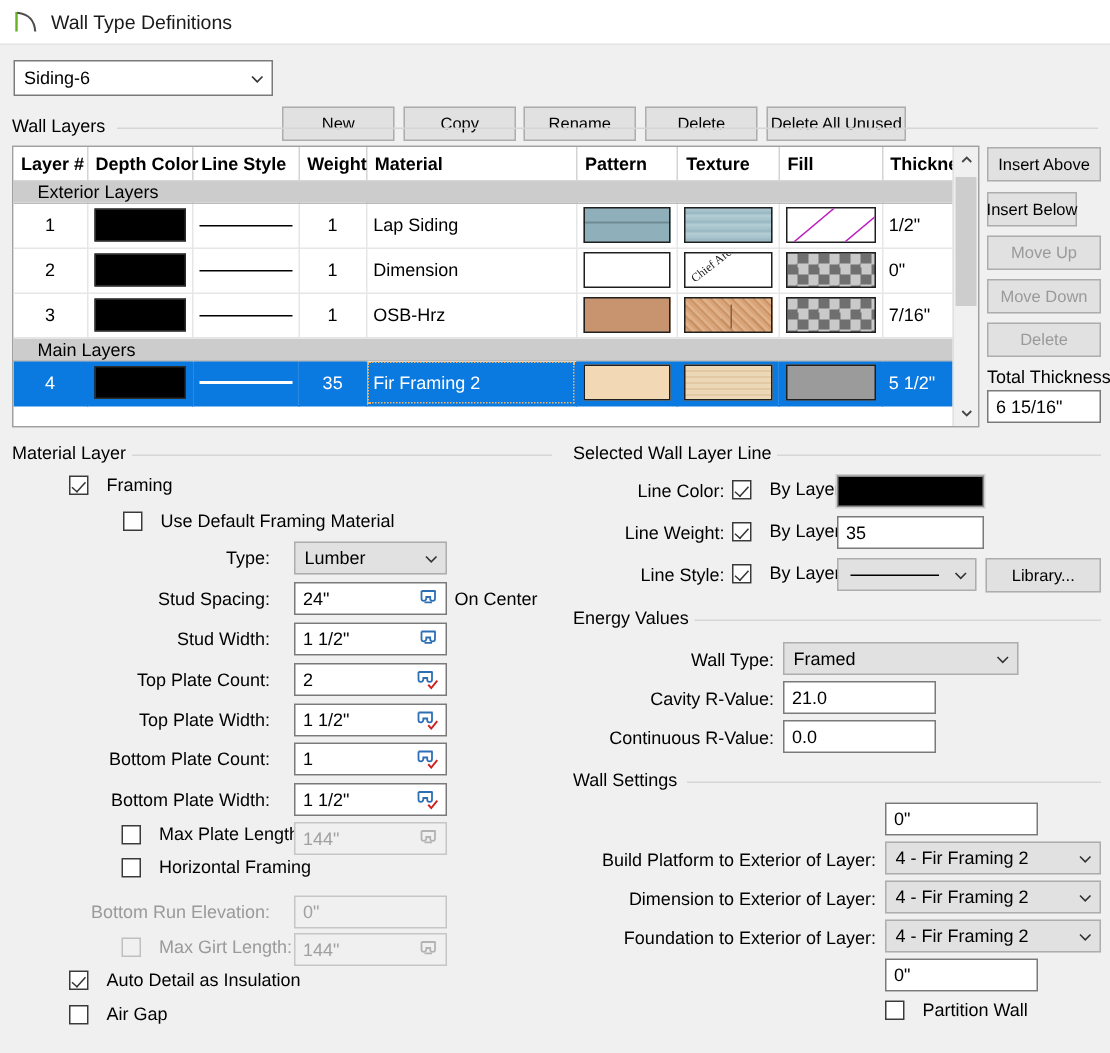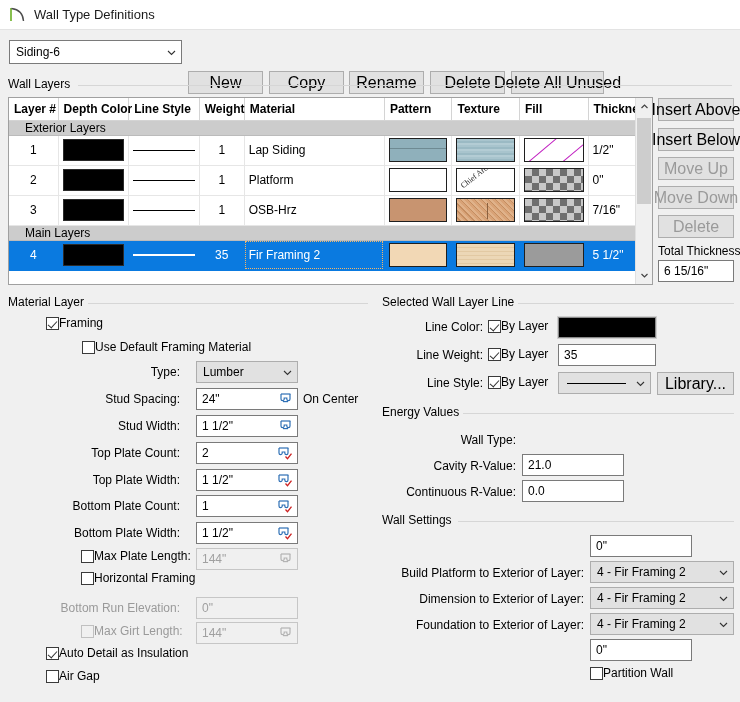--- a/index.html
+++ b/index.html
@@ -46,21 +46,21 @@
     flex: none;
   }
   .chev svg { display: block; }
 
   .btn {
     position: absolute;
     background: #e1e1e1;
     border: 1px solid #adadad;
     height: 23px;
     display: flex; align-items: center; justify-content: center;
-    font-size: 16px; color: #000;
+    font-size: 11px; color: #000;
     white-space: nowrap;
   }
   .btn.disabled { color: #9a9a9a; }
 
   
   .group { position: absolute; }
   .group > .gtitle {
     position: absolute; left: 8px; top: -7px;
     background: #f0f0f0; padding: 0 4px;
     font-size: 12px; color: #000; white-space: nowrap;
@@ -177,21 +177,21 @@
   .field .ruler { width: 20px; flex: none; display:flex; align-items:center; justify-content:center; }
 
   .dropdown {
     position: absolute; height: 22px;
     background: #e1e1e1; border: 1px solid #adadad;
     display: flex; align-items: center;
     padding: 0 2px 0 6px; font-size: 12px;
   }
   .dropdown .dv { flex: 1; white-space: nowrap; overflow: hidden; }
 
-  .cbrow { position: absolute; display: flex; align-items: center; gap: 0; font-size: 12px; white-space: nowrap; }
+  .cbrow { position: absolute; display: flex; align-items: center; gap: 12px; font-size: 12px; white-space: nowrap; }
   .cbox { width: 13px; height: 13px; background: #fff; border: 1px solid #3a3a3a; position: relative; flex: none; }
   .cbox.checked::after {
     content:""; position:absolute; left:3px; top:1px; width:4px; height:8px;
     border: solid #333; border-width: 0 1.6px 1.6px 0; transform: rotate(42deg);
   }
   .cbox.dis { border-color: #c0c0c0; background: #f0f0f0; }
   .cbrow.gray { color: #9a9a9a; }
 
   .colorbar {
     position: absolute; height: 21px; background: #000;
@@ -307,21 +307,21 @@
           <td class="c-num">2</td>
           <td class="sw-pad">
               <div class="swatch swatch-blk"></div>
             </td>
           <td class="linestyle-cell">
               <div class="linestyle">
                 <i></i>
               </div>
             </td>
           <td class="c-num">1</td>
-          <td class="mat-cell">Platform</td>
+          <td class="mat-cell">Dimension</td>
           <td class="sw-pad">
               <div class="sw-box pat-white"></div>
             </td>
           <td class="sw-pad">
               <div class="sw-box tex-housewrap">
                 <span class="hw">Chief Architect</span>
               </div>
             </td>
           <td class="sw-pad">
               <div class="sw-box fill-check"></div>
@@ -392,21 +392,21 @@
         <svg width="9" height="9" viewBox="0 0 9 9">
             <path d="M1.5 3 L4.5 6 L7.5 3" stroke="#444" stroke-width="1.2" fill="none"></path>
           </svg>
       </div>
     </div>
   </div>
 
   <div class="btn" style="left:658px; top:98px; width:76px;">
       <span>Insert Above</span>
     </div>
-  <div class="btn" style="left:658px; top:128px; width:76px;">
+  <div class="btn" style="left:658px; top:128px; width:60px;">
       <span>Insert Below</span>
     </div>
   <div class="btn disabled" style="left:658px; top:157px; width:76px;">
       <span>Move Up</span>
     </div>
   <div class="btn disabled" style="left:658px; top:186px; width:76px;">
       <span>Move Down</span>
     </div>
   <div class="btn disabled" style="left:658px; top:215px; width:76px;">
       <span>Delete</span>
@@ -599,20 +599,28 @@
   <div class="btn" style="left:657px; top:372px; width:77px;">
       <span>Library...</span>
     </div>
 
   <div class="group" style="left:378px; top:413px; width:356px; height:0;">
     <div class="gline-top" style="left:84px; width:272px;"></div>
     <div class="gtitle" style="left:0; top:-8px;">Energy Values</div>
   </div>
 
   <div class="lbl" style="left:390px; top:433px; width:126px;">Wall Type:</div>
+  <div class="dropdown" style="left:522px; top:428px; width:157px;">
+    <span class="dv">Framed</span>
+    <span class="chev">
+      <svg width="11" height="11" viewBox="0 0 11 11">
+          <path d="M2 4 L5.5 7.5 L9 4" stroke="#333" stroke-width="1.1" fill="none"></path>
+        </svg>
+    </span>
+  </div>
 
   <div class="lbl" style="left:390px; top:459px; width:126px;">Cavity R-Value:</div>
   <div class="field" style="left:522px; top:454px; width:102px;">
     <span class="fv">21.0</span>
   </div>
 
   <div class="lbl" style="left:390px; top:485px; width:126px;">Continuous R-Value:</div>
   <div class="field" style="left:522px; top:480px; width:102px;">
     <span class="fv">0.0</span>
   </div>

